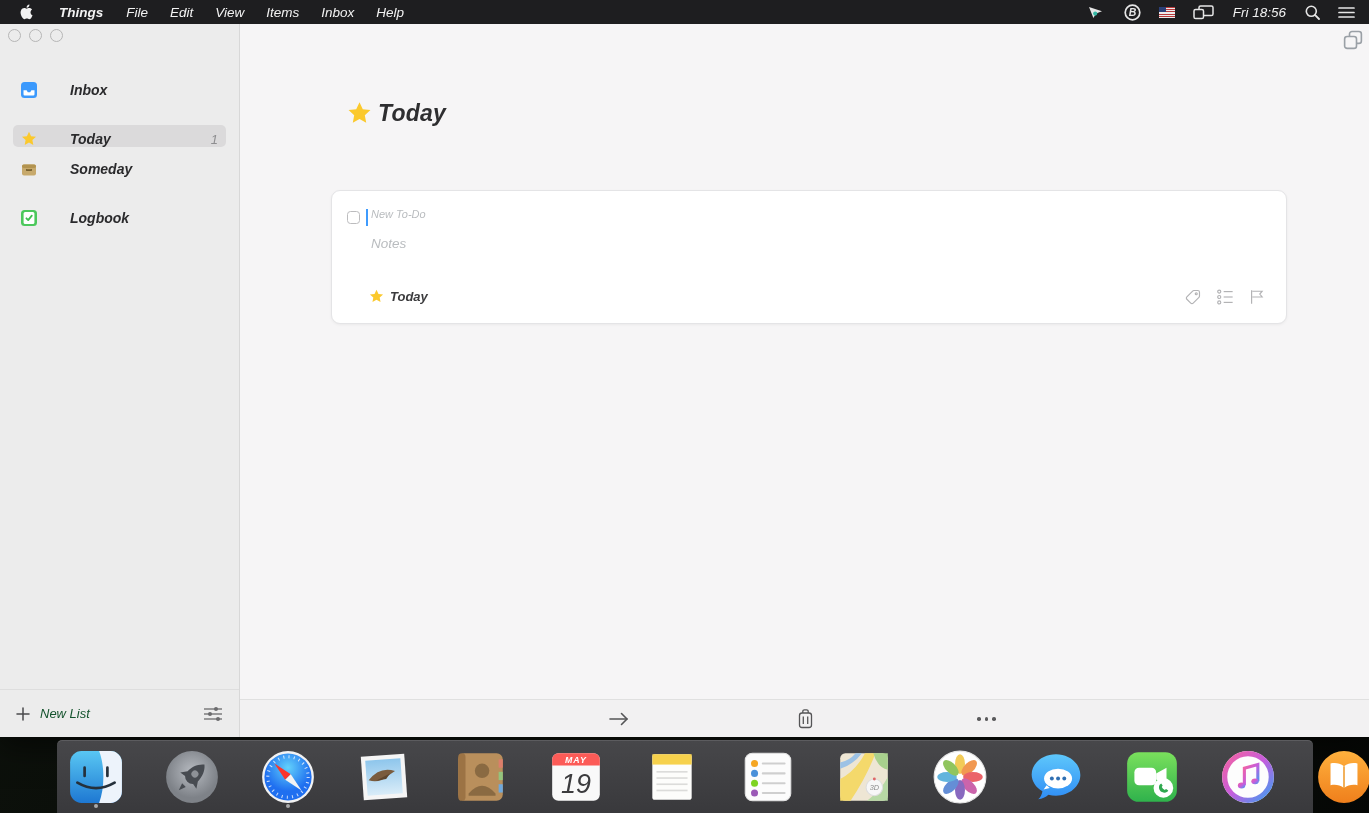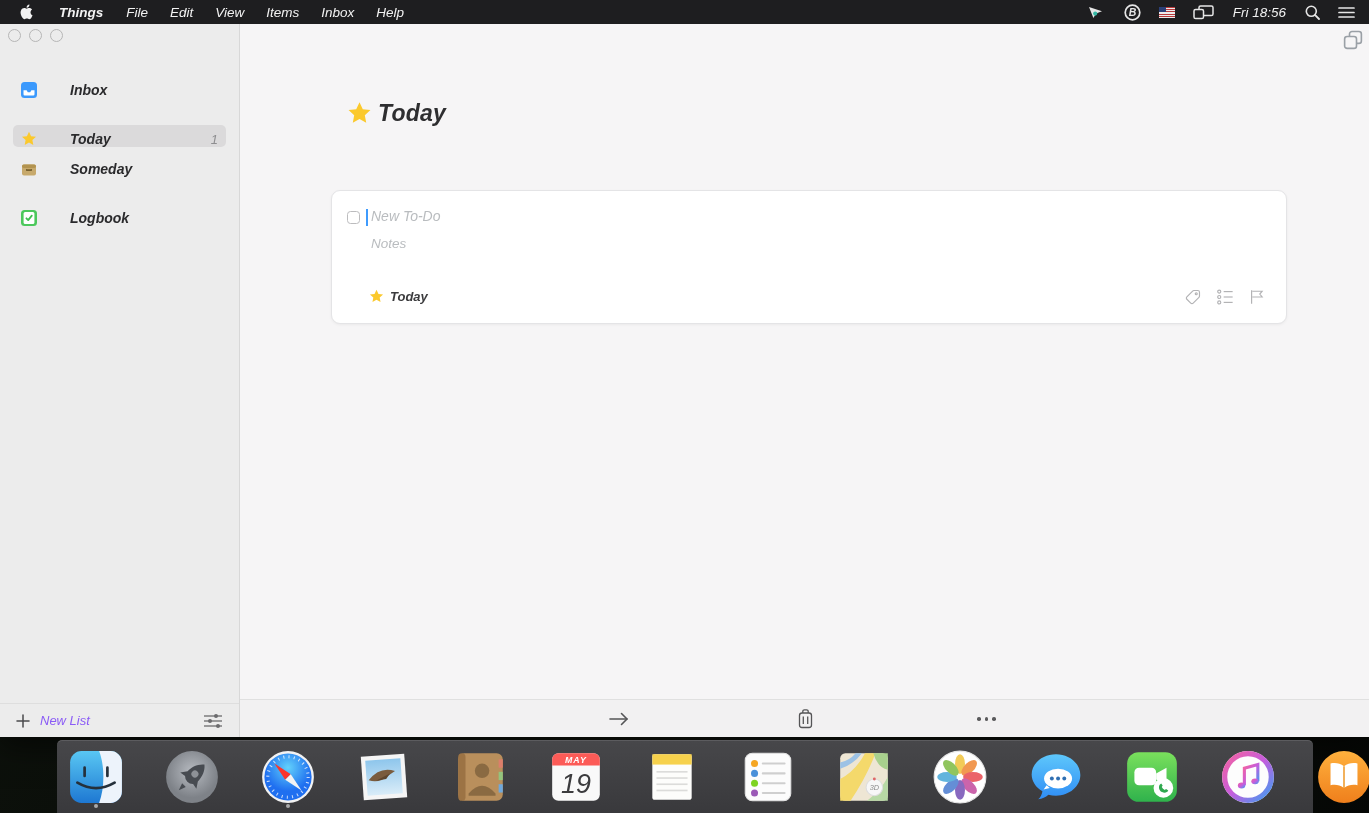--- a/index.html
+++ b/index.html
@@ -32,39 +32,39 @@
   .tl-circle { width:13px; height:13px; border-radius:50%; border:1.5px solid #b6b6b6; background:transparent; }
 
   .side-list { position:absolute; top:44px; left:0; right:0; }
   .side-row { height:22px; margin:8px 13px; padding:0 8px; display:flex; align-items:flex-end;
     border-radius:5px; font-size:14px; font-weight:600; color:#2a2a2c;gap:25px; }
   .side-row.selected { background:#dbdadb; }
   .side-row .s-icon { width:16px; height:16px; margin-right:8px; flex:0 0 16px; display:flex; }
   .side-row .s-count { margin-left:auto; font-size:13px; font-weight:400; color:#8e8e90; }
   .side-gap { height:11px; }
 
-  .side-footer { position:absolute; bottom:0; left:0; width:100%; height:34px;
+  .side-footer { position:absolute; bottom:0; left:0; width:100%; height:48px;
     border-top:1px solid #dedede; display:flex; align-items:center; padding:0 16px;
-    font-size:13px; color:#8b5cf6; }
+    font-size:13px; color:#14532d; }
   .side-footer .nl-plus { margin-right:10px; display:flex; }
   .side-footer .sliders { margin-left:auto; display:flex; }
 
   .main { position:absolute; top:0; left:240px; right:0; bottom:0; }
   .win-toggle { position:absolute; top:6px; right:6px; width:20px; height:20px; display:flex; }
   .page-title { position:absolute; top:76px; left:107px; display:flex; align-items:center; }
   .page-title .t-star { width:25px; height:25px; margin-right:6px; display:flex; }
   .page-title .t-text { font-size:23px; font-weight:700; color:#2e2e30; letter-spacing:.2px; }
 
   .todo-card { position:absolute; top:166px; left:91px; width:956px; height:134px;
     background:#ffffff; border:1px solid #e4e4e6; border-radius:9px;
     box-shadow:0 1px 3px rgba(0,0,0,.05); }
   .cb { position:absolute; top:20px; left:15px; width:13px; height:13px;
     border:1px solid #bcbcbe; border-radius:3.5px; background:#fff; }
   .caret { position:absolute; top:18px; left:34px; width:2px; height:17px; background:#3f9bfd; }
-  .todo-title { position:absolute; top:17px; left:39px; font-size:14px; color:#b9bcbf; }
+  .todo-title { position:absolute; top:17px; left:39px; font-size:11px; color:#b9bcbf; }
   .todo-notes { position:absolute; top:45px; left:39px; font-size:13.5px; color:#b9bcbf; }
   .card-when { position:absolute; left:37px; bottom:19px; display:flex; align-items:center; }
   .card-when .w-star { width:15px; height:15px; margin-right:6px; display:flex; }
   .card-when .w-text { font-size:13px; font-weight:600; color:#3c3c3e; }
   .card-actions { position:absolute; right:20px; bottom:17px; display:flex; gap:14px; align-items:center; }
   .card-actions .act { display:flex; }
 
   .main-toolbar { position:absolute; bottom:0; left:0; right:0; height:38px;
     background:#f2f1f2; border-top:1px solid #e0e0e0; }
   .tb-arrow { position:absolute; left:368px; top:11px; display:flex; }

